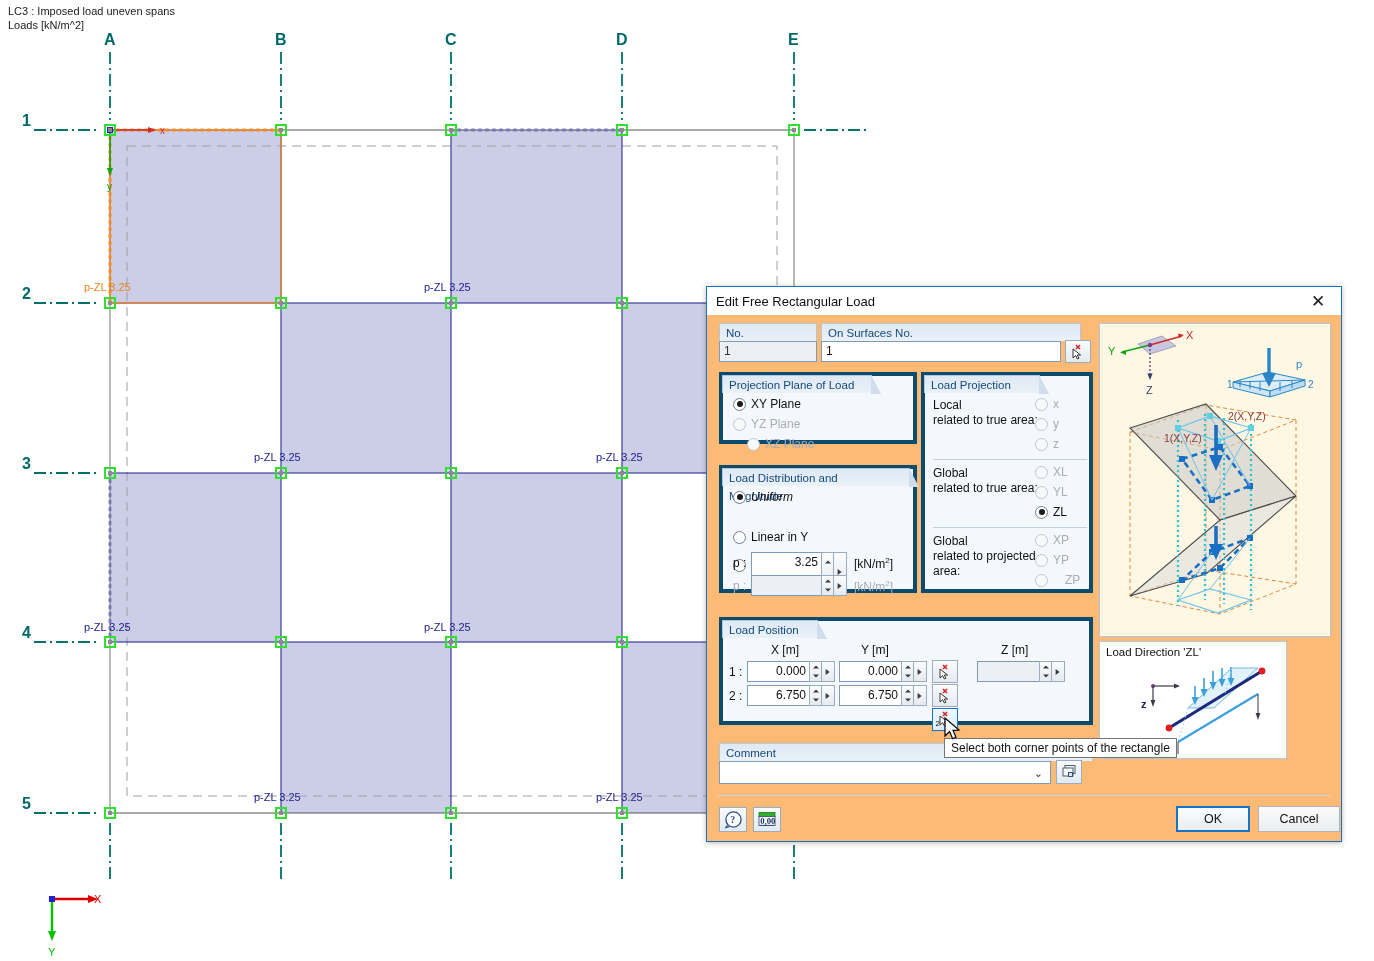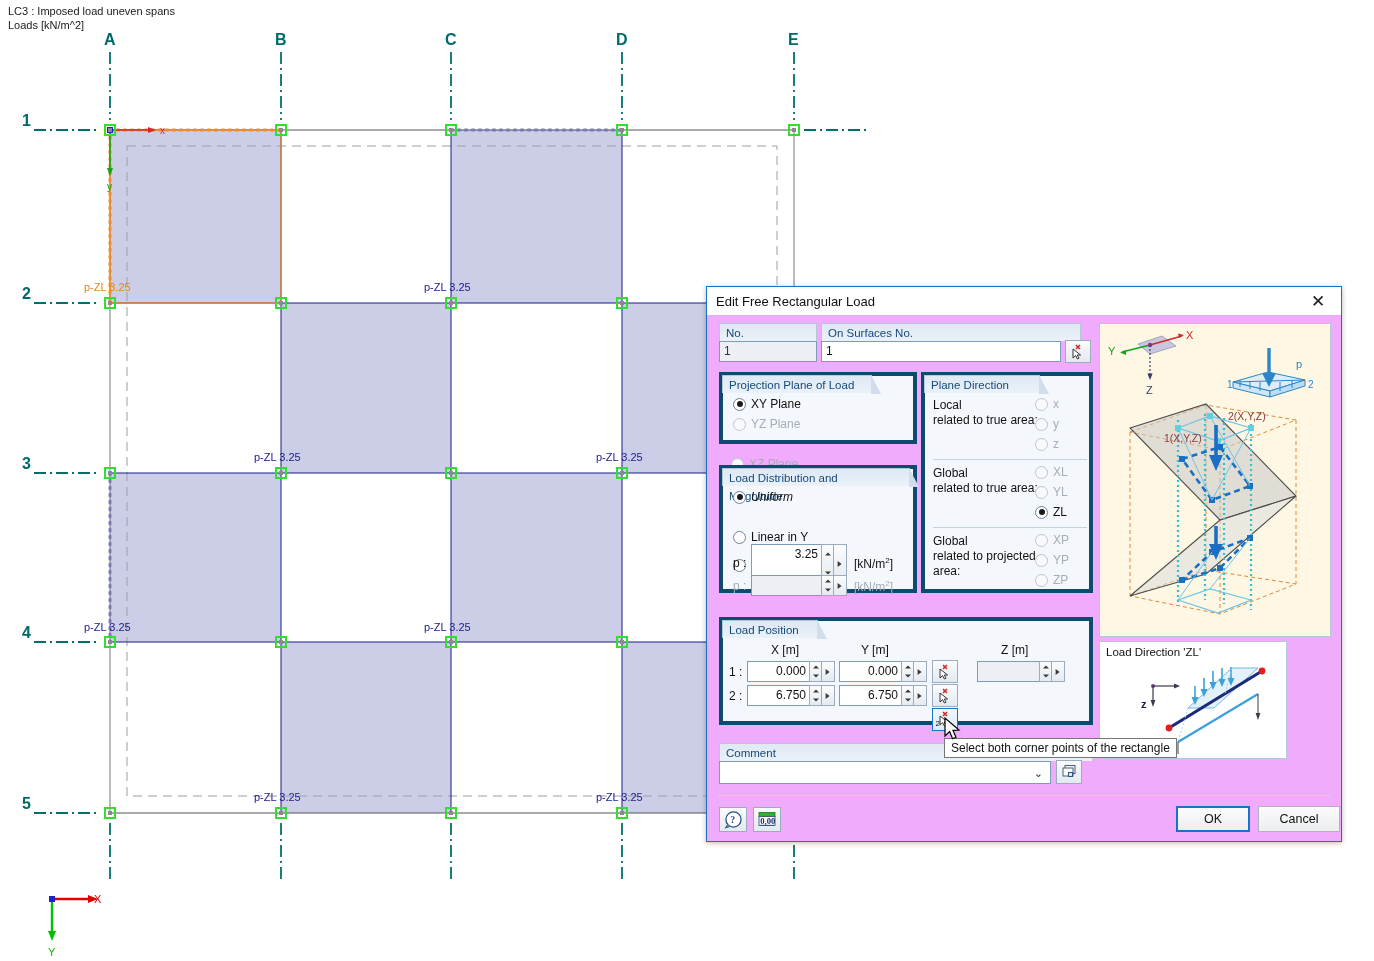--- a/index.html
+++ b/index.html
@@ -18,21 +18,21 @@
   #dlg{
     position:absolute;left:706px;top:286px;width:636px;height:556px;
     background:#f0f4f8;border:1px solid #1674c8;box-sizing:border-box;
     box-shadow:0 1px 5px rgba(0,0,0,.28);
   }
   #dlg-title{height:28px;background:#ffffff;border-bottom:1px solid #dde4ec;
     display:flex;align-items:center;padding:0 4px 0 9px;gap:36px;}
   #dlg-title .t{font-size:13px;color:#101010;flex:1;}
   #dlg-close{width:38px;height:26px;display:flex;align-items:center;justify-content:center;
     font-size:17px;color:#202020;cursor:default;}
-  #dlg-body{position:absolute;left:0;top:28px;right:0;bottom:0;background:#f0abfc;}
+  #dlg-body{position:absolute;left:0;top:28px;right:0;bottom:0;background:#fdba74;}
 
   .grp{position:absolute;background:#f4f8fc;border:4px solid #0c4a6e;box-sizing:border-box;}
   .grp>.cap{
     position:absolute;left:-1px;top:-1px;height:18px;line-height:18px;padding:0 16px 0 6px;
     background:linear-gradient(to bottom,#dfe9f4,#eaf1f8);
     color:#16497c;font-size:11.5px;border:1px solid #b6c6d8;border-bottom:none;
     box-sizing:border-box;
   }
   .grp>.cap::after{content:"";position:absolute;right:-10px;top:-1px;border-top:19px solid transparent;
     border-left:10px solid #cfdded;}
@@ -232,21 +232,21 @@
     <div class="grp" style="left:12px;top:57px;width:198px;height:72px;">
       <div class="cap" style="width:150px;">Projection Plane of Load</div>
       <div class="radio on" style="left:10px;top:21px;">
           <span class="mk"></span>
           <span>XY Plane</span>
         </div>
       <div class="radio dis" style="left:10px;top:41px;">
           <span class="mk"></span>
           <span>YZ Plane</span>
         </div>
-      <div class="radio dis" style="left:8px;top:61px;margin-top:20px;">
+      <div class="radio dis" style="left:24px;top:61px;">
           <span class="mk"></span>
           <span>XZ Plane</span>
         </div>
     </div>
 
     <div class="grp" style="left:12px;top:150px;width:198px;height:128px;">
       <div class="cap" style="width:188px;">Load Distribution and Magnitude</div>
       <div class="radio on" style="left:10px;top:21px;font-style:italic;">
           <span class="mk"></span>
           <span>Uniform</span>
@@ -254,21 +254,21 @@
       <div class="radio" style="left:10px;top:41px;margin-top:48px;">
           <span class="mk"></span>
           <span>Linear in X</span>
         </div>
       <div class="radio" style="left:10px;top:61px;">
           <span class="mk"></span>
           <span>Linear in Y</span>
         </div>
 
       <div class="lbl" style="left:10px;top:87px;">p :</div>
-      <div class="spin" style="left:28px;top:75px;width:96px;height:39px;">
+      <div class="spin" style="left:28px;top:83px;width:96px;height:39px;">
         <div class="box">3.25</div>
         <div class="ud">
             <i class="u"></i>
             <i class="d"></i>
           </div>
         <div class="rt"></div>
       </div>
       <div class="lbl" style="left:131px;top:87px;"><span>[kN/m</span><sup style="font-size:8px">2</sup><span>]</span></div>
 
       <div class="lbl dis" style="left:10px;top:110px;">p :</div>
@@ -277,21 +277,21 @@
         <div class="ud">
             <i class="u"></i>
             <i class="d"></i>
           </div>
         <div class="rt"></div>
       </div>
       <div class="lbl dis" style="left:131px;top:110px;"><span>[kN/m</span><sup style="font-size:8px">2</sup><span>]</span></div>
     </div>
 
     <div class="grp" style="left:214px;top:57px;width:172px;height:221px;">
-      <div class="cap" style="width:116px;">Plane Direction</div>
+      <div class="cap" style="width:116px;">Load Projection</div>
 
       <div class="lbl" style="left:8px;top:22px;">Local</div>
       <div class="lbl" style="left:8px;top:37px;">related to true area:</div>
       <div class="radio dis" style="left:110px;top:21px;">
           <span class="mk"></span>
           <span>x</span>
         </div>
       <div class="radio dis" style="left:110px;top:41px;">
           <span class="mk"></span>
           <span>y</span>
@@ -324,21 +324,21 @@
       <div class="lbl" style="left:8px;top:173px;">related to projected</div>
       <div class="lbl" style="left:8px;top:188px;">area:</div>
       <div class="radio dis" style="left:110px;top:157px;">
           <span class="mk"></span>
           <span>XP</span>
         </div>
       <div class="radio dis" style="left:110px;top:177px;">
           <span class="mk"></span>
           <span>YP</span>
         </div>
-      <div class="radio dis" style="left:110px;top:197px;">
+      <div class="radio dis" style="left:110px;top:197px;gap:12px;">
           <span class="mk"></span>
           <span>ZP</span>
         </div>
     </div>
 
     <div class="grp" style="left:12px;top:302px;width:374px;height:108px;">
       <div class="cap" style="width:96px;">Load Position</div>
       <div class="lbl" style="left:48px;top:22px;">X  [m]</div>
       <div class="lbl" style="left:138px;top:22px;">Y  [m]</div>
       <div class="lbl" style="left:278px;top:22px;">Z  [m]</div>

